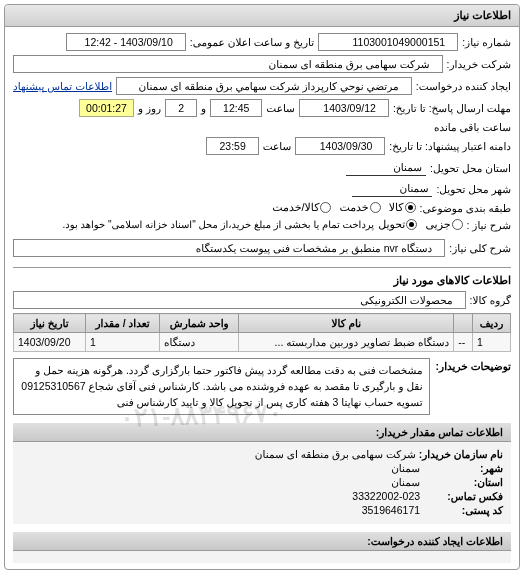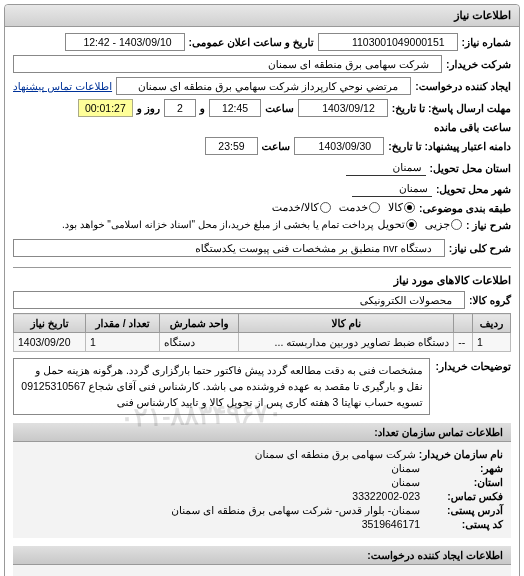--- a/index.html
+++ b/index.html
@@ -25,21 +25,21 @@
 }
 .panel-body { padding: 6px 8px; }
 .row {
   display: flex;
   align-items: center;
   margin-bottom: 4px;
   gap: 4px;
   flex-wrap: wrap;
 }
 .label {
-  font-weight: bold;
+  font-weight: normal;
   white-space: nowrap;
   font-size: 10.5px;
 }
 .val-box {
   border: 1px solid #888;
   background: #fff;
   padding: 2px 12px;
   min-width: 60px;
   min-height: 18px;
   font-size: 10.5px;
@@ -254,26 +254,25 @@
         </tr>
       </tbody>
     </table>
 
     <div class="desc-block">
       <div class="desc-label">توضیحات خریدار:</div>
       <div class="desc-text">مشخصات فنی به دقت مطالعه گردد پیش فاکتور حتما بارگزاری گردد. هرگونه هزینه حمل و نقل و بارگیری تا مقصد به عهده فروشنده می باشد. کارشناس فنی آقای شجاع 09125310567 تسویه حساب نهایتا 3 هفته کاری پس از تحویل کالا و تایید کارشناس فنی</div>
     </div>
 
     <div class="contact-section">
-      <div class="hdr">اطلاعات تماس سازمان تعداد:</div>
+      <div class="hdr">اطلاعات تماس مقدار خریدار:</div>
       <div class="contact-row"><span class="lbl">نام سازمان خریدار:</span> <span>شرکت سهامی برق منطقه ای سمنان</span></div>
       <div class="contact-row"><span class="lbl">شهر:</span> <span>سمنان</span></div>
       <div class="contact-row"><span class="lbl">استان:</span> <span>سمنان</span></div>
       <div class="contact-row"><span class="lbl">فکس تماس:</span> <span>33322002-023</span></div>
-      <div class="contact-row"><span class="lbl">آدرس پستی:</span> <span>سمنان- بلوار قدس- شرکت سهامی برق منطقه ای سمنان</span></div>
       <div class="contact-row"><span class="lbl">کد پستی:</span> <span>3519646171</span></div>
     </div>
 
     <div class="contact-section">
       <div class="hdr">اطلاعات ایجاد کننده درخواست:</div>
 
     </div>
 
   </div>
 </div>

